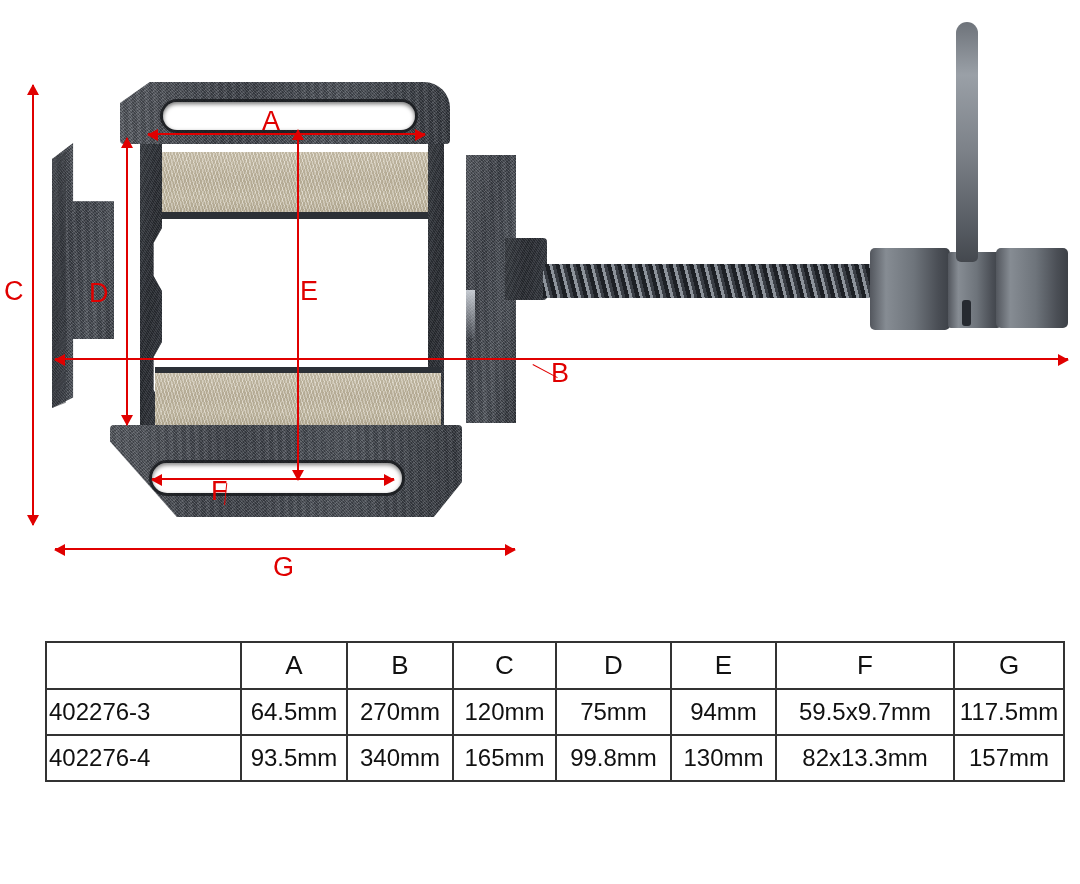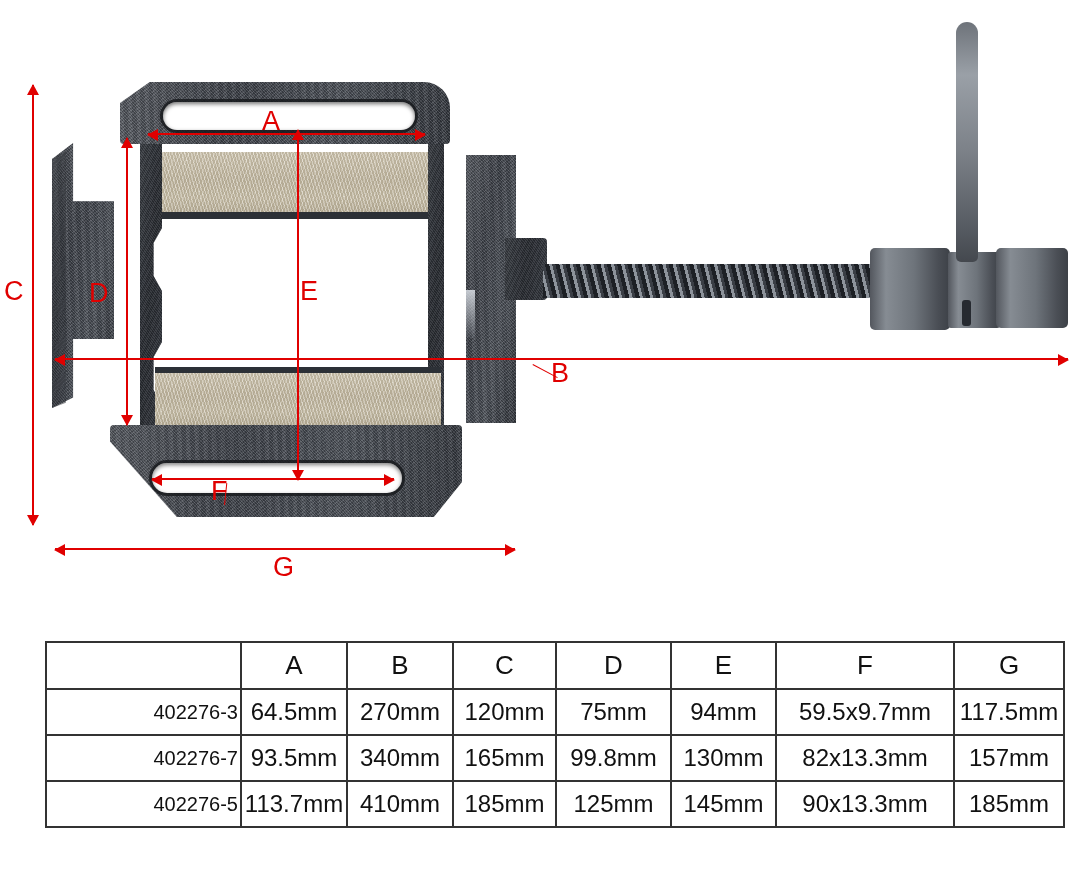--- a/index.html
+++ b/index.html
@@ -67,21 +67,21 @@
     font-family: "Liberation Sans", sans-serif;
     font-size: 24px;
     font-weight: 400;
     color: #111;
     text-align: center;
     white-space: nowrap;
     padding: 0 2px;
     background: #fff;
   }
   thead th { height: 47px; font-size: 26px; }
-  td.model { text-align: right; font-size: 20px; }
+  td.model { text-align: left; font-size: 24px; }
   col.c-model { width: 195px; }
   col.c-a { width: 106px; }
   col.c-b { width: 106px; }
   col.c-c { width: 103px; }
   col.c-d { width: 115px; }
   col.c-e { width: 105px; }
   col.c-f { width: 178px; }
   col.c-g { width: 110px; }
 </style>
 </head>
@@ -218,36 +218,26 @@
           <td class="model">402276-3</td>
           <td>64.5mm</td>
           <td>270mm</td>
           <td>120mm</td>
           <td>75mm</td>
           <td>94mm</td>
           <td>59.5x9.7mm</td>
           <td>117.5mm</td>
         </tr>
         <tr>
-          <td class="model">402276-7</td>
+          <td class="model">402276-4</td>
           <td>93.5mm</td>
           <td>340mm</td>
           <td>165mm</td>
           <td>99.8mm</td>
           <td>130mm</td>
           <td>82x13.3mm</td>
           <td>157mm</td>
         </tr>
-        <tr>
-          <td class="model">402276-5</td>
-          <td>113.7mm</td>
-          <td>410mm</td>
-          <td>185mm</td>
-          <td>125mm</td>
-          <td>145mm</td>
-          <td>90x13.3mm</td>
-          <td>185mm</td>
-        </tr>
       </tbody>
     </table>
   </div>
 
 </div>
 
 </body></html>

